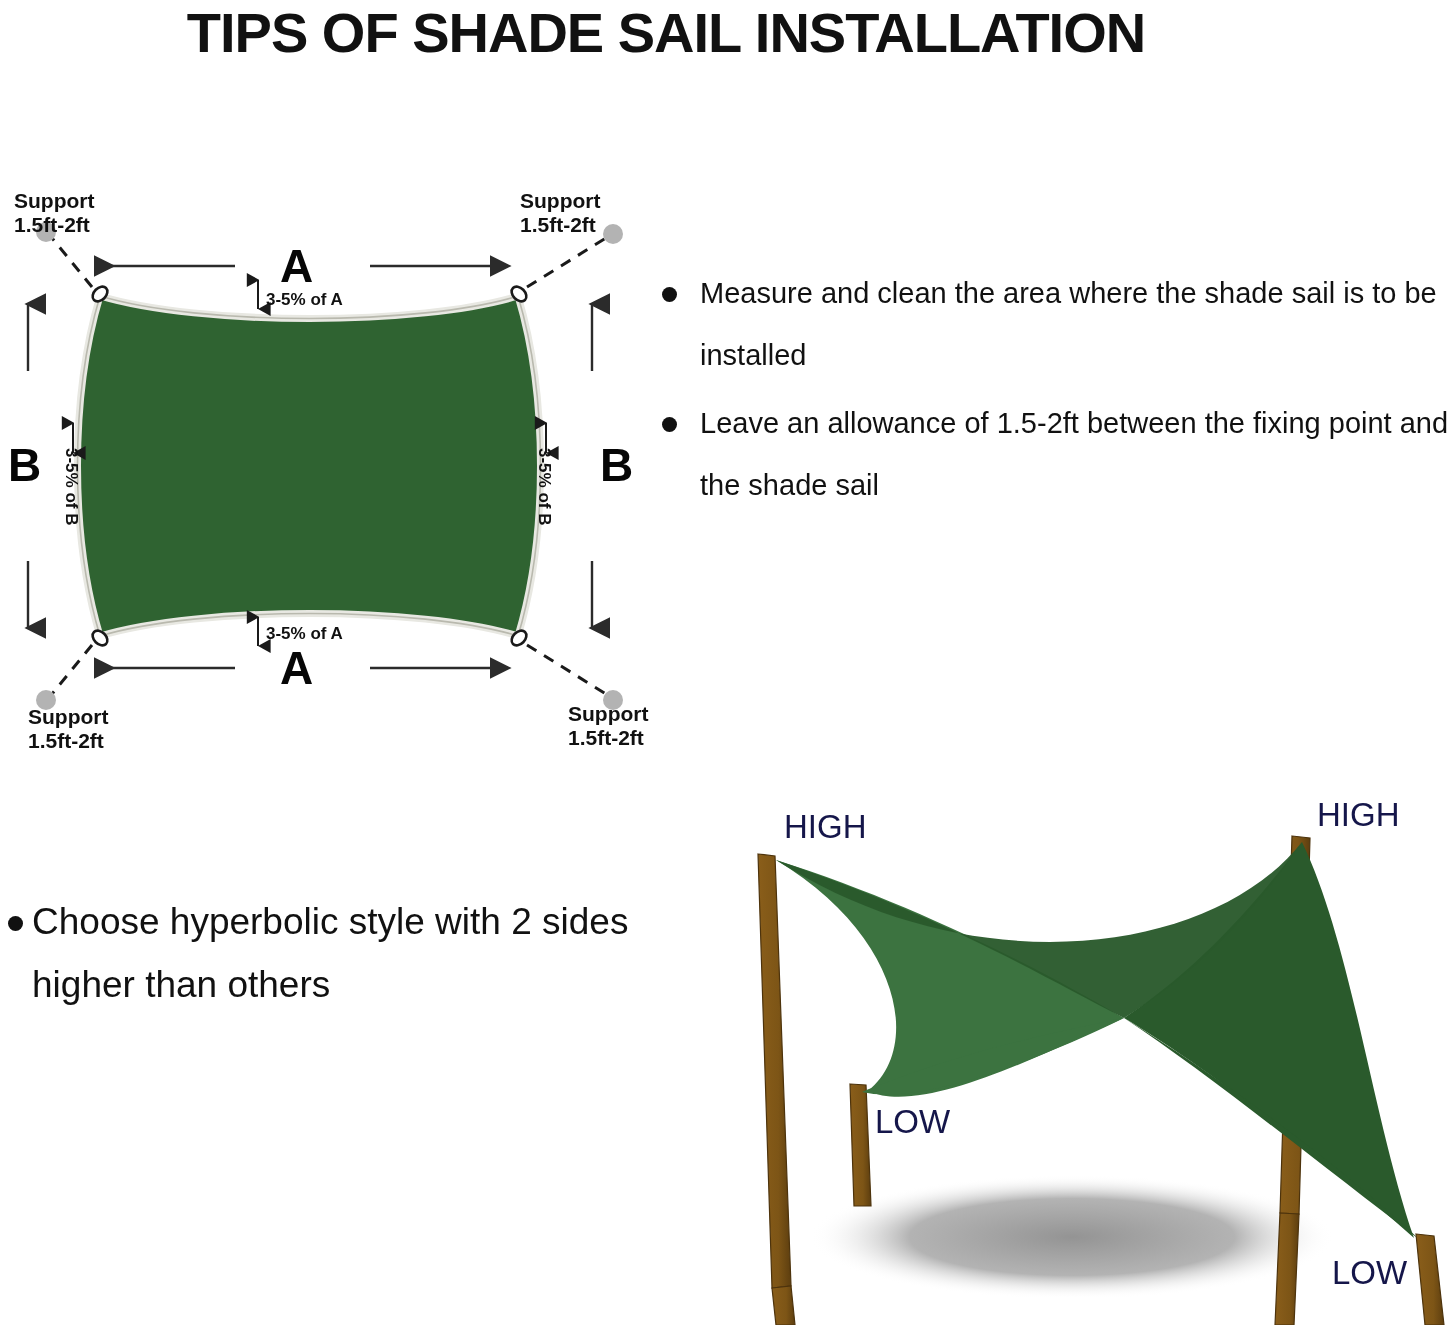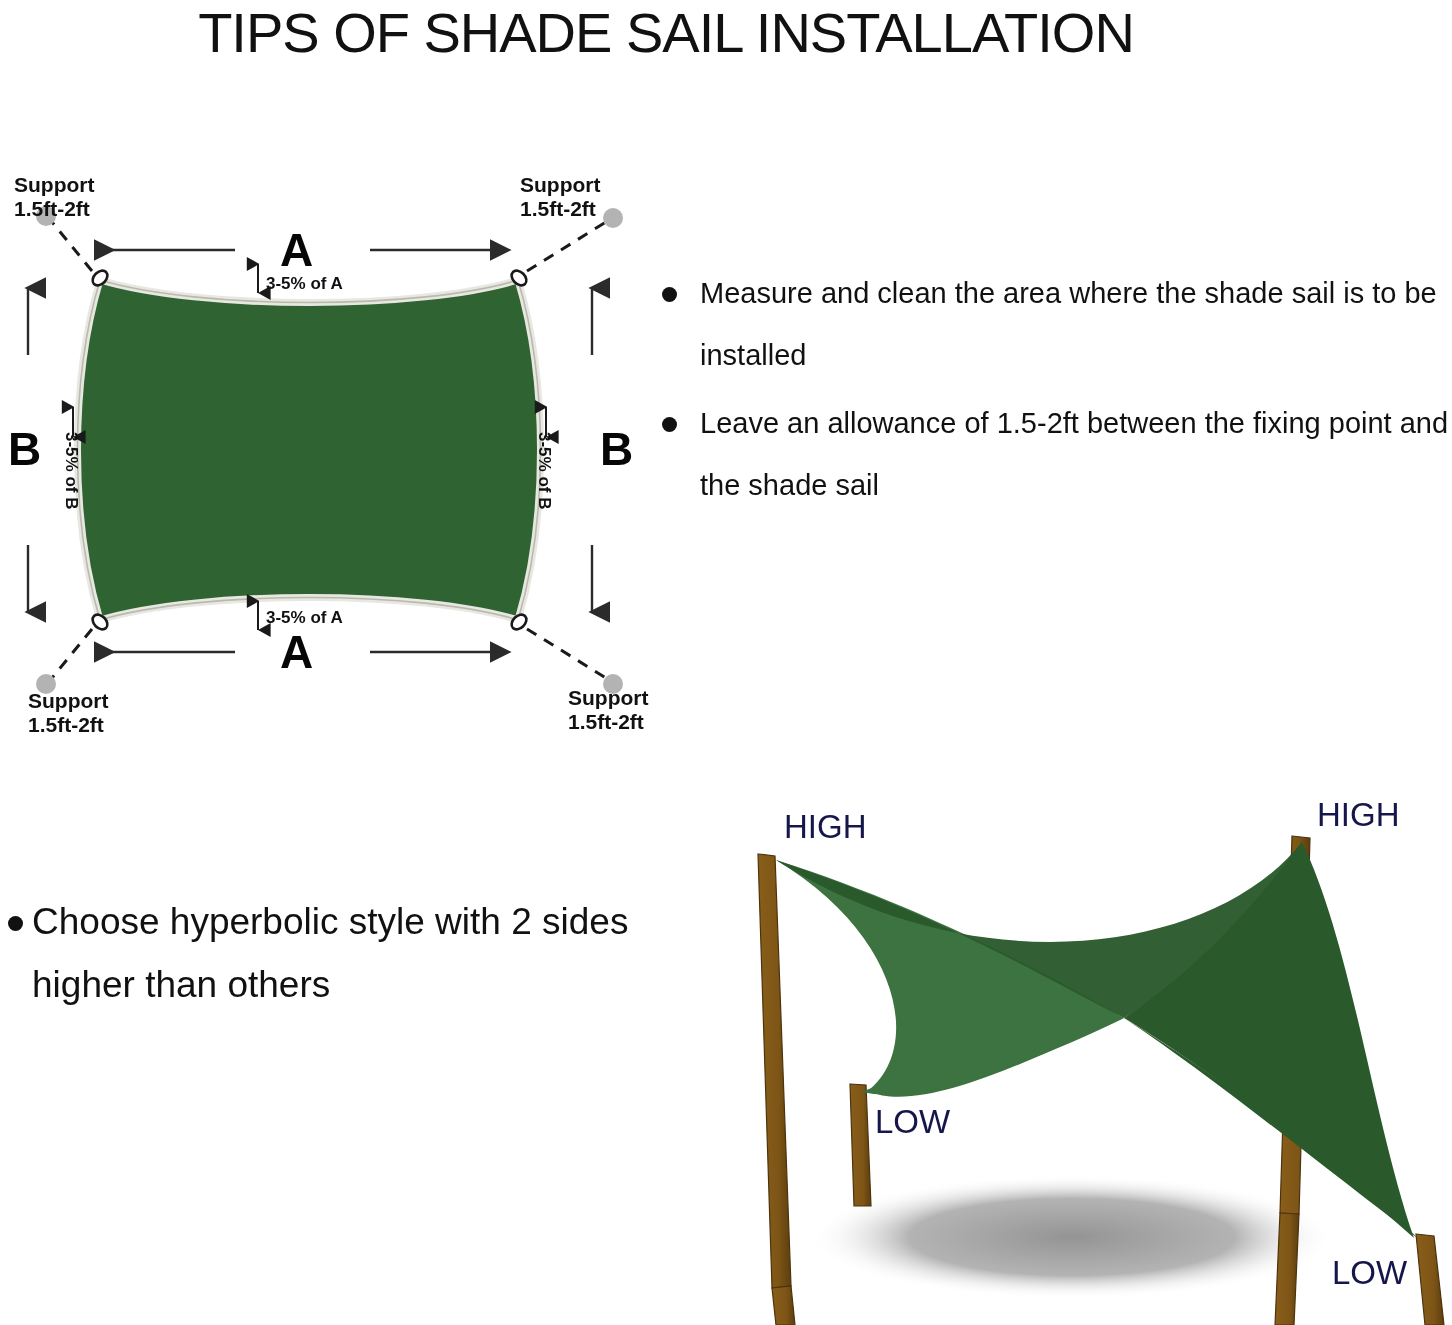--- a/index.html
+++ b/index.html
@@ -5,26 +5,26 @@
   html,body{margin:0;padding:0;background:#ffffff;}
   body{
     width:1452px;height:1325px;position:relative;overflow:hidden;
     font-family:"Liberation Sans","DejaVu Sans",sans-serif;
     color:#111;
   }
   
   #title{
     position:absolute;left:0;top:2px;width:1332px;text-align:center;
     font-family:"Liberation Sans","DejaVu Sans",sans-serif;
-    font-weight:normal;font-size:56px;letter-spacing:-1px;
+    font-weight:bold;font-size:56px;letter-spacing:-1px;
     color:#111111;line-height:62px;white-space:nowrap;
   }
   
   .panel{position:absolute;}
-  #rect-diagram{left:0px;top:160px;width:650px;height:580px;}
+  #rect-diagram{left:0px;top:176px;width:650px;height:580px;}
   #tips-right{left:648px;top:262px;width:804px;height:400px;}
   #tips-left{left:0px;top:890px;width:630px;height:340px;}
   #hyper-diagram{left:672px;top:786px;width:812px;height:539px;}
 
   svg{display:block;overflow:visible;}
 
   
   ul.tips{list-style:none;margin:0;padding:0;}
   ul.tips li{
     position:relative;padding-left:52px;margin:0 0 6px 0;

